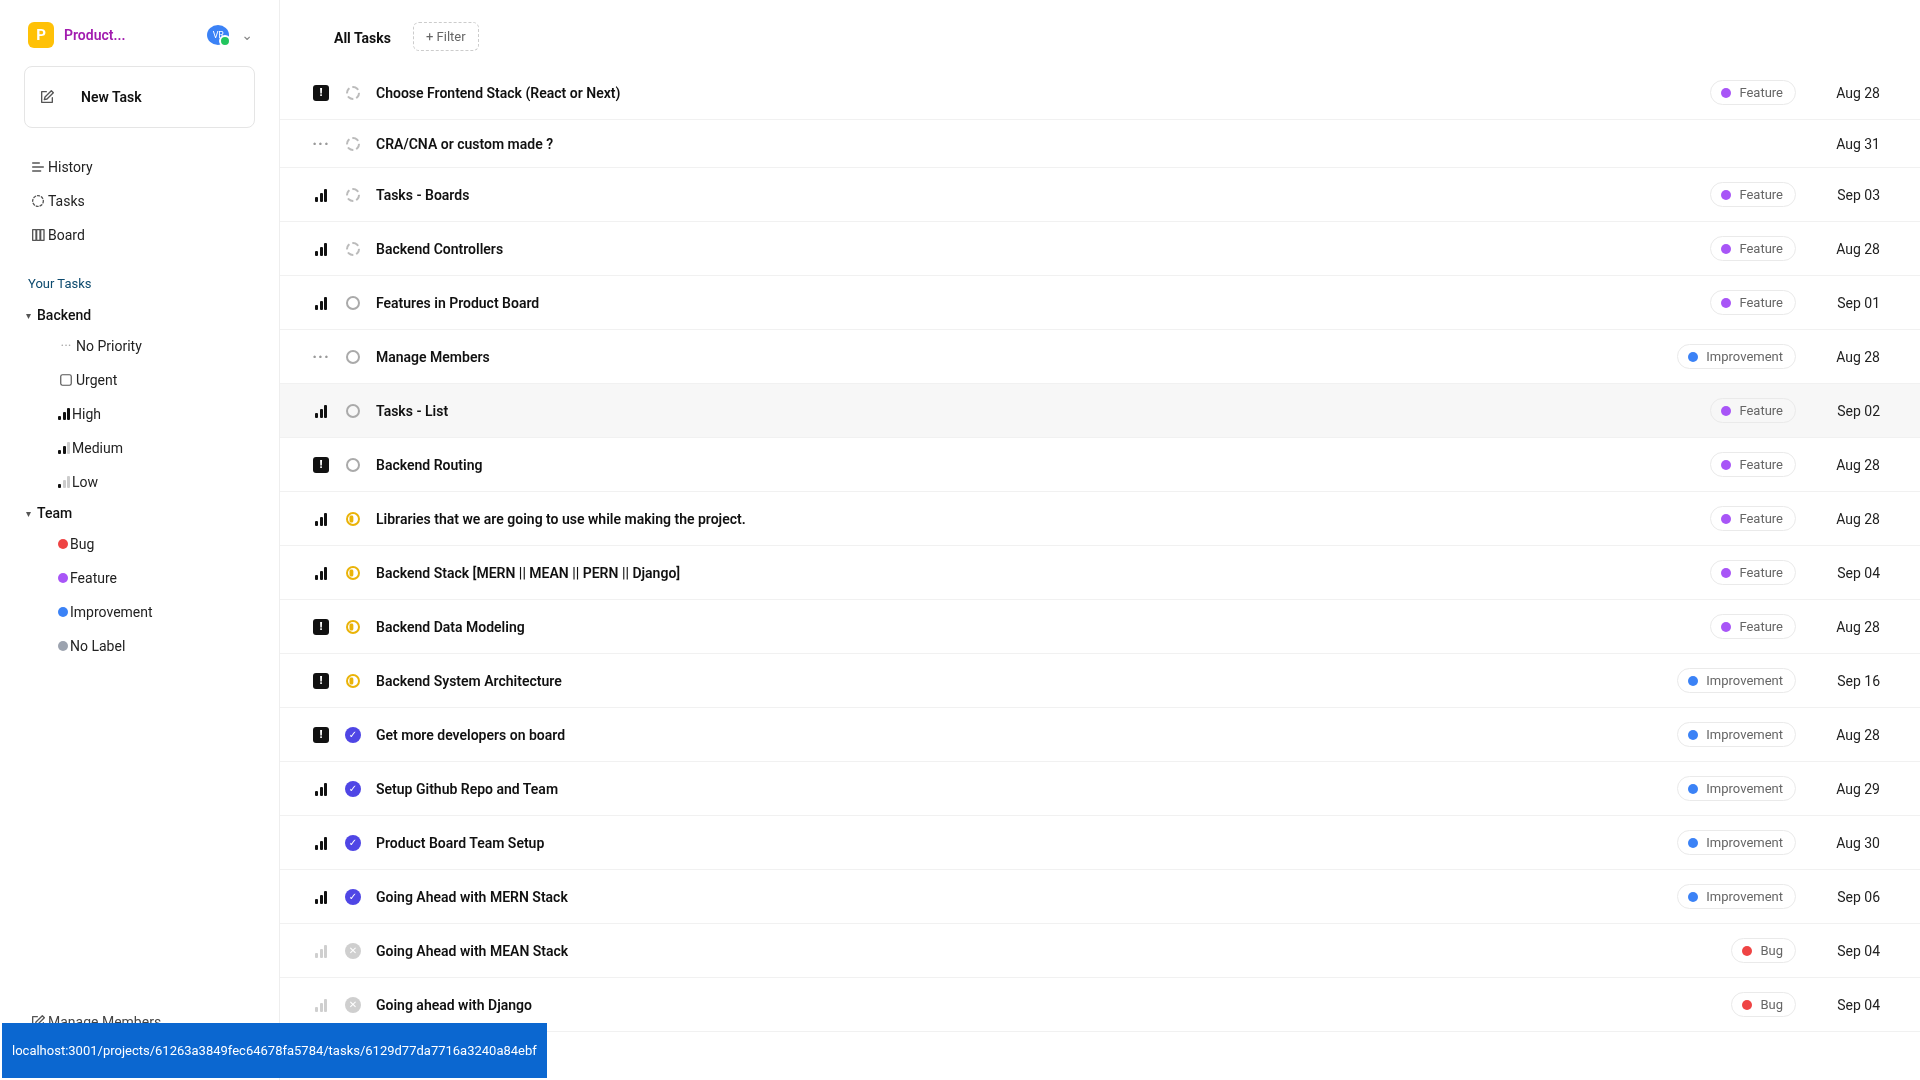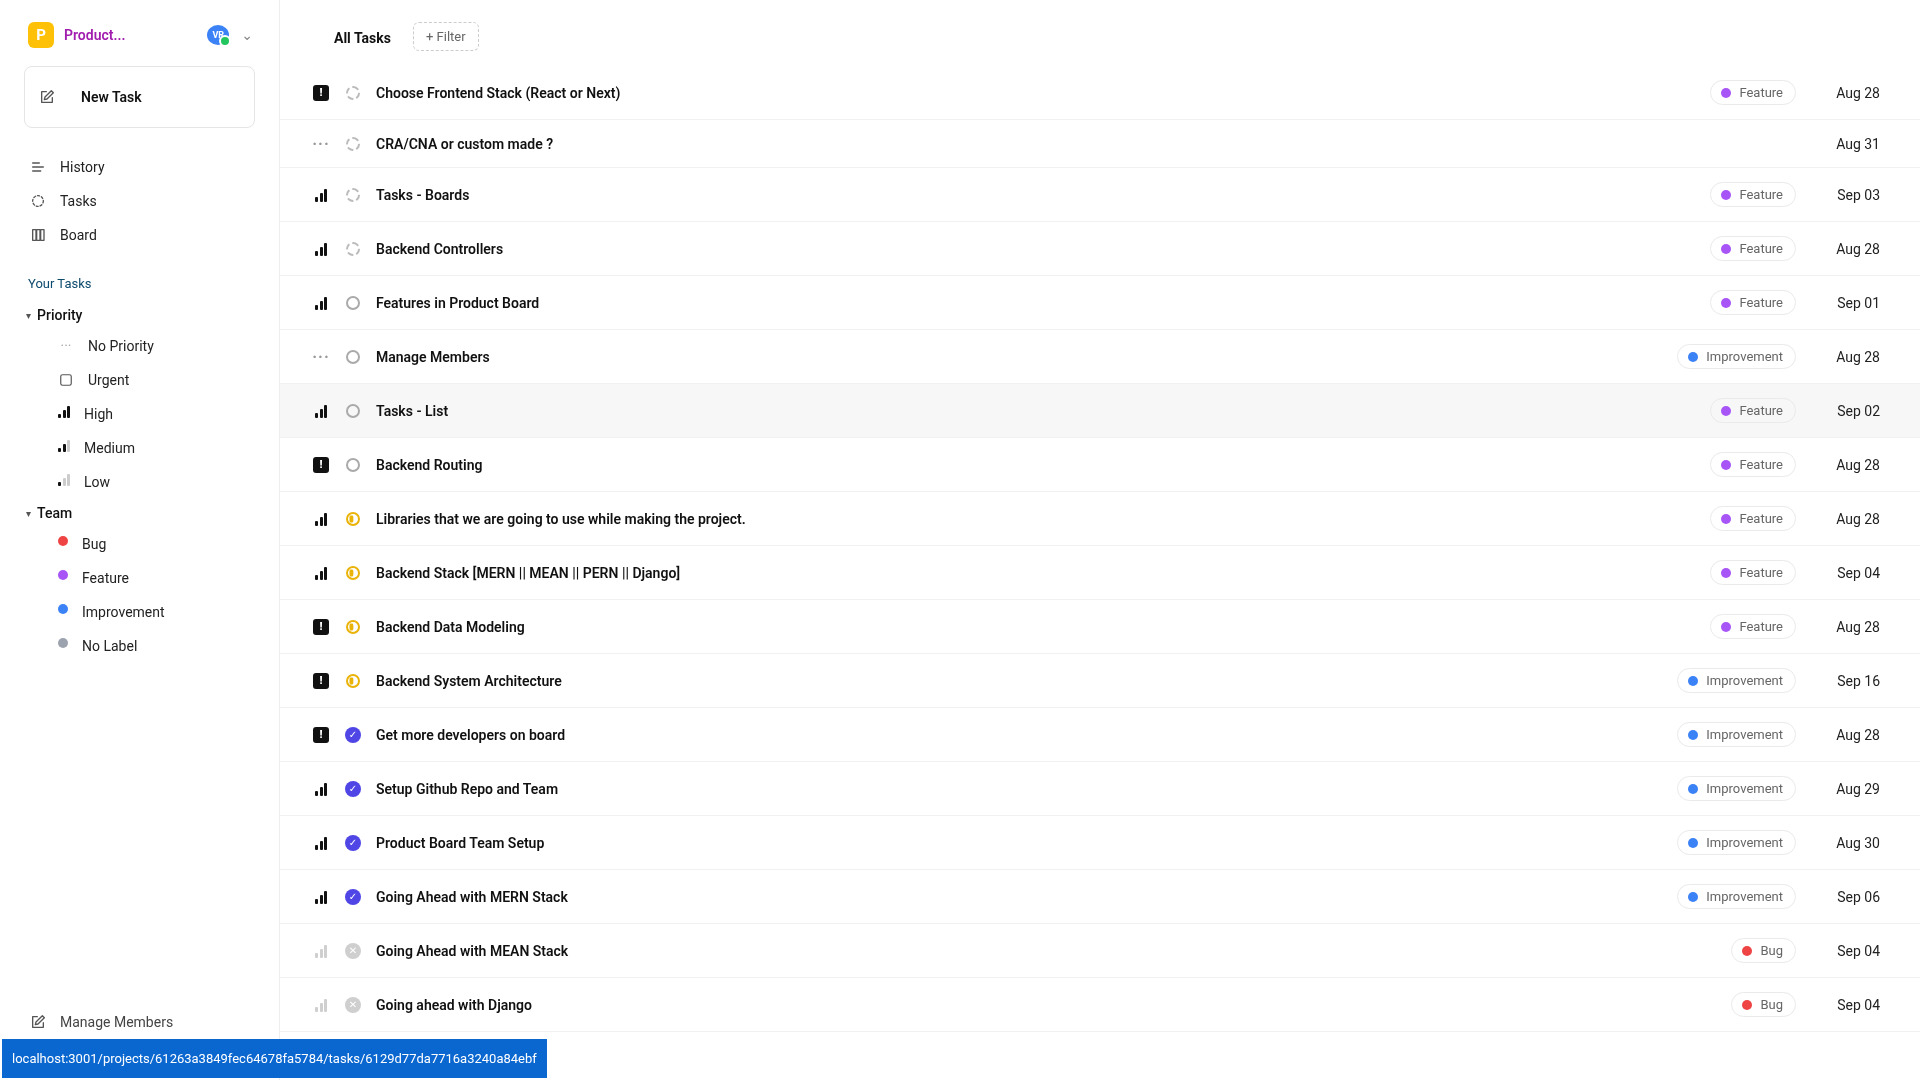--- a/index.html
+++ b/index.html
@@ -39,21 +39,21 @@
   .project-name {
     font-weight: 600;
     color: #a21caf;
     flex: 1;
     white-space: nowrap;
     overflow: hidden;
     text-overflow: ellipsis;
   }
   .avatar {
     width: 22px; height: 20px; border-radius: 50%;
-    background: #3b82f6; color: #fff; font-size: 9px; font-weight: 700;
+    background: #3b82f6; color: #fff; font-size: 9px; font-weight: 400;
     display: flex; align-items: center; justify-content: center;
     position: relative;
   }
   .avatar::after {
     content: ""; position: absolute; right: -2px; bottom: -2px;
     width: 8px; height: 8px; border-radius: 50%; background: #22c55e;
     border: 2px solid #fff;
   }
   .chevron { color: #888; font-size: 14px; padding: 0 2px; cursor: pointer; }
   .new-task-btn {
@@ -61,21 +61,21 @@
     border: 1px solid #e5e5e5;
     border-radius: 8px;
     padding: 22px 14px;
     display: flex; align-items: center; gap: 26px;
     font-weight: 600;
     cursor: pointer;
     background: #fff;
   }
   .nav-list { padding: 4px 0; }
   .nav-item, .filter-item {
-    display: flex; align-items: flex-start; gap: 14px;
+    display: flex; align-items: center; gap: 2px;
     padding: 9px 24px 9px 30px;
     cursor: pointer;
     color: #222;
   }
   .section-label {
     padding: 20px 24px 10px 28px;
     color: #0c4a6e; font-size: 13px;
   }
   .group-header {
     display: flex; align-items: center; gap: 6px;
@@ -88,21 +88,21 @@
   .dot { width: 10px; height: 10px; border-radius: 50%; flex-shrink: 0; }
   .sidebar-bottom {
     margin-top: auto;
     padding-bottom: 10px;
   }
   .sidebar-bottom .nav-item { color: #444; font-weight: 400; padding: 8px 24px 8px 30px;}
   .url-bar {
     position: absolute; left: 2px; bottom: 2px;
     background: #0b67d0;
     color: #fff;
-    padding: 12px 10px;
+    padding: 20px 10px;
     font-size: 13px;
     white-space: nowrap;
     z-index: 10;
   }
 
   .main { flex: 1; display: flex; flex-direction: column; overflow: hidden; }
   .main-header {
     display: flex; align-items: flex-start; gap: 18px;
     padding: 22px 32px 12px 50px;
   }
@@ -218,21 +218,21 @@
           </svg>
       </span>
       <span>Board</span>
     </div>
   </div>
 
   <div class="section-label">Your Tasks</div>
 
   <div class="group-header">
     <span class="group-caret">▾</span>
-    <span>Priority</span>
+    <span>Backend</span>
   </div>
   <div>
     <div class="filter-item">
       <span class="ico ico-muted">···</span>
       <span>No Priority</span>
     </div>
     <div class="filter-item">
       <span class="ico">
         <svg viewBox="0 0 24 24" width="14" height="14">
             <rect x="3" y="3" width="18" height="18" rx="3"></rect>

